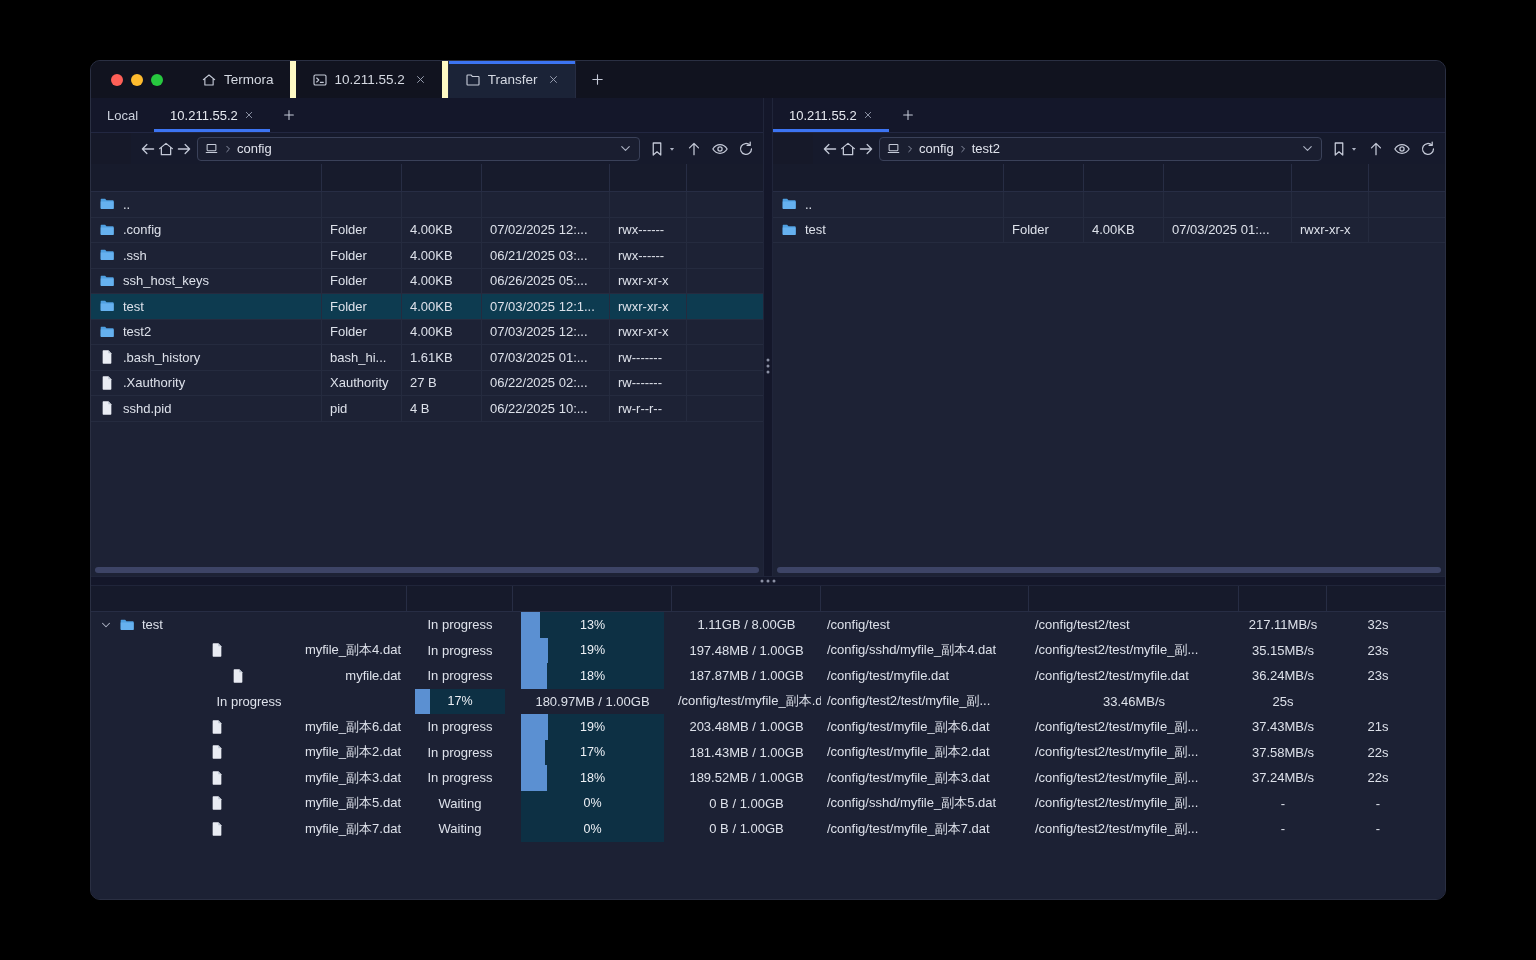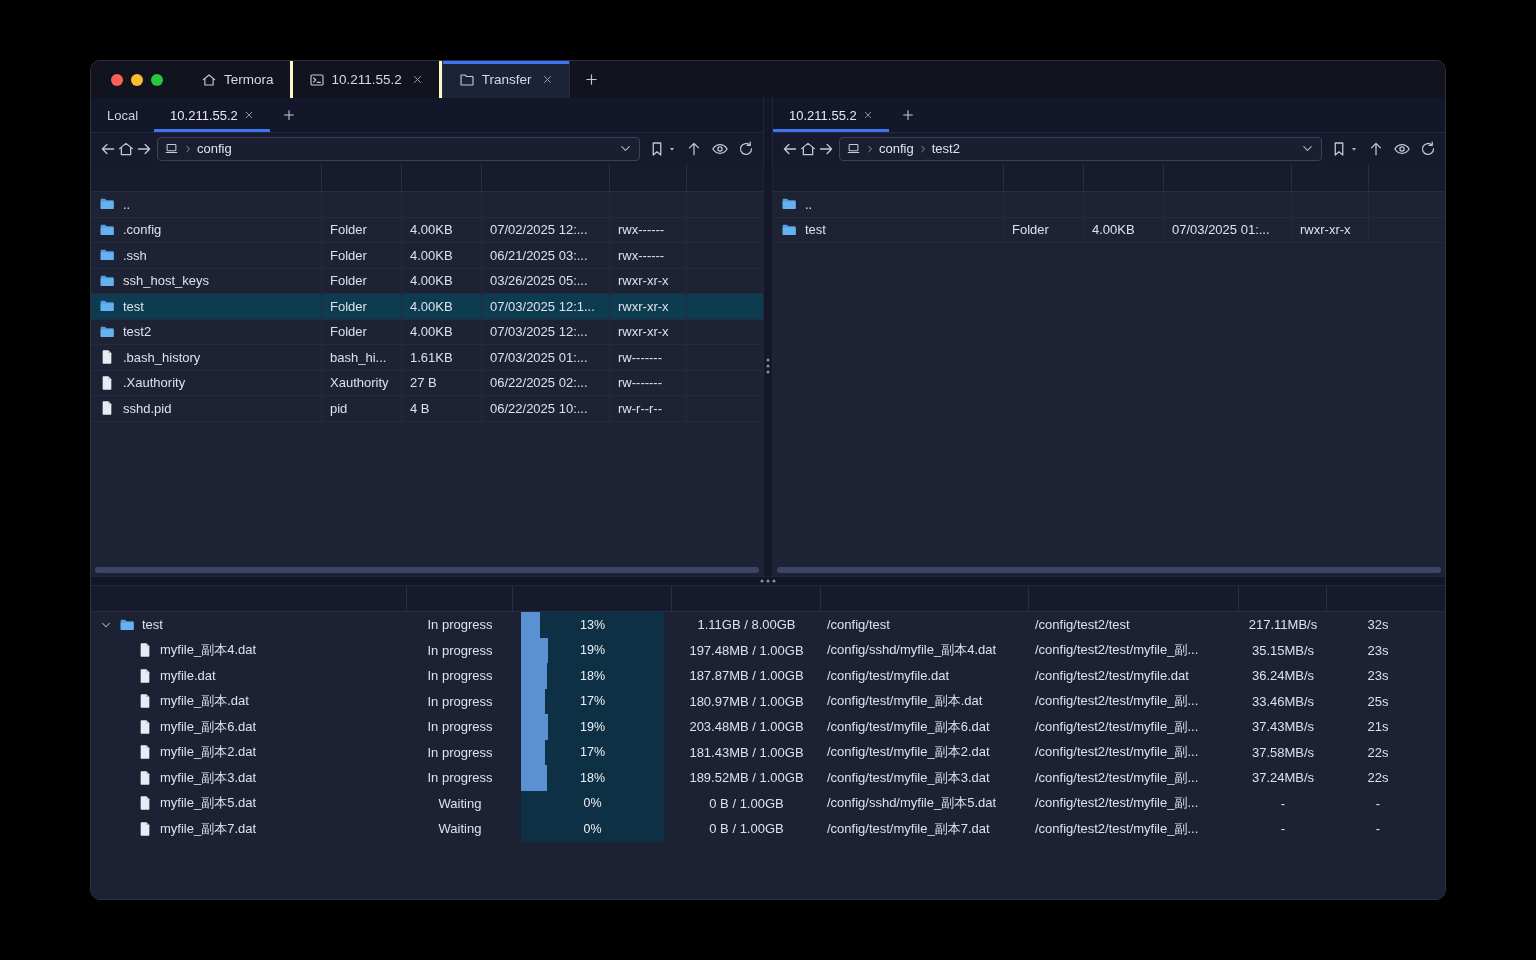--- a/index.html
+++ b/index.html
@@ -28,21 +28,21 @@
   .ico{display:inline-flex;align-items:center;justify-content:center;flex:0 0 auto;color:var(--muted);}
   .ico svg{width:100%;height:100%;}
 
   
   .titlebar{height:37px;background:var(--titlebar);display:flex;align-items:stretch;flex:0 0 auto;}
   .traffic{display:flex;align-items:center;gap:8px;padding:0 22px 0 20px;}
   .light{width:12px;height:12px;border-radius:50%;}
   .light.red{background:#fe5f57;}.light.yellow{background:#febb2e;}.light.green{background:#27c83f;}
   .apptabs{display:flex;align-items:stretch;}
   .apptab{display:flex;align-items:center;gap:7px;padding:0 16px;font-size:13.5px;color:#d5d9e2;
-    border-right:3px solid #fef9c3;position:relative;cursor:default;}
+    border-right:6px solid #fef9c3;position:relative;cursor:default;}
   .apptab .ico{width:16px;height:16px;}
   .apptab .close{width:11px;height:11px;color:#9aa0b2;margin-left:3px;}
   .apptab.active{background:#1b2337;border-left:1px solid #262c42;border-right:1px solid #262c42;}
   .apptab.active::before{content:"";position:absolute;left:0;top:0;right:0;height:3px;background:var(--accent);}
   .newtab{display:flex;align-items:center;padding:0 14px;}
   .newtab .ico{width:15px;height:15px;}
   .tb-right{margin-left:auto;display:flex;align-items:center;gap:9px;padding-right:14px;}
   .tbtn{width:18px;height:18px;color:#c3c8d6;cursor:default;}
 
   
@@ -56,21 +56,21 @@
   .vsplit .grip i,.hsplit .grip i{width:3px;height:3px;border-radius:50%;background:#8b90a4;display:block;}
 
   .panetabs{height:35px;background:var(--tabbar);display:flex;align-items:stretch;border-bottom:1px solid #222741;flex:0 0 auto;}
   .ptab{display:flex;align-items:center;gap:6px;padding:0 16px;font-size:13px;color:#cdd2de;position:relative;}
   .ptab.active{color:#e6e9f0;}
   .ptab.active::after{content:"";position:absolute;left:0;right:0;bottom:0;height:3px;background:var(--accent);}
   .ptab .close{width:10px;height:10px;color:#9aa0b2;}
   .ptab-new{display:flex;align-items:center;padding:0 12px;}
   .ptab-new .ico{width:14px;height:14px;}
 
-  .toolbar{height:31px;background:var(--toolbar);display:flex;align-items:center;padding:0 8px;flex:0 0 auto;}
+  .toolbar{height:31px;background:var(--toolbar);display:flex;align-items:center;padding:0 8px;flex:0 0 auto;margin-left:40px;}
   .navbtn{width:18px;height:18px;color:#c3c8d6;}
   .crumbfield{flex:1 1 auto;height:24px;margin:0 6px 0 4px;background:var(--field);
     border:1px solid var(--fieldline);border-radius:4px;display:flex;align-items:center;padding:0 6px;min-width:0;}
   .crumbfield .ico{width:15px;height:15px;}
   .crumbs{display:flex;align-items:center;min-width:0;flex:1 1 auto;}
   .crumb{display:flex;align-items:center;font-size:13px;color:#e0e3ec;}
   .crumb .sep{width:12px;height:12px;color:#8a90a3;margin:0 3px;}
   .field-dd{width:14px;height:14px;color:#aeb4c4;margin-left:auto;}
   .toolgroup{display:flex;align-items:center;gap:8px;padding-left:2px;}
   .bmwrap{display:flex;align-items:center;gap:1px;}
@@ -99,21 +99,21 @@
 
   
   .transfer{flex:1 1 auto;display:flex;flex-direction:column;min-height:0;background:var(--trowbg);}
   .tcols{display:grid;grid-template-columns:316px 106px 159px 149px 208px 210px 88px 102px minmax(0,1fr);}
   .transfer .thead{height:26px;background:#161a2b;}
   .trow{height:25.5px;flex:0 0 auto;}
   .tcell{display:flex;align-items:center;font-size:13px;overflow:hidden;white-space:nowrap;padding:0 6px;}
   .tcell.name{padding-left:8px;}
   .tcell.name .chev{width:14px;height:14px;color:#aeb4c4;margin-right:6px;}
   .tcell.name .ico.fi{width:16px;height:16px;margin-right:7px;}
-  .trow.indent .tcell.name{padding-left:26px;}
+  .trow.indent .tcell.name{padding-left:26px;justify-content:space-between;}
   .trow.indent .chev{visibility:hidden;}
   .tcell.center{justify-content:center;}
   .pbar{position:relative;flex:1 1 auto;height:37px;background:#0d3044;margin:0 2px;overflow:hidden;}
   .pfill{position:absolute;left:0;top:0;bottom:0;background:#5b90d2;}
   .plabel{position:absolute;inset:0;display:flex;align-items:center;justify-content:center;
     font-size:12.5px;color:#eef1f6;}
   .tbody.transferbody{background:var(--trowbg);}
 </style>
 </head>
 <body>
@@ -473,21 +473,21 @@
     <div class="fcell">
       <span class="ico">
                 <svg viewBox="0 0 24 24" aria-hidden="true">
                   <use href="#i-folder"></use>
                 </svg>
               </span>
       <span>ssh_host_keys</span>
     </div>
     <div class="fcell">Folder</div>
     <div class="fcell">4.00KB</div>
-    <div class="fcell">03/26/2025 05:...</div>
+    <div class="fcell">06/26/2025 05:...</div>
     <div class="fcell">rwxr-xr-x</div>
     <div class="fcell"></div>
   </div>
           <div class="frow fcols selected">
     <div class="fcell">
       <span class="ico">
                 <svg viewBox="0 0 24 24" aria-hidden="true">
                   <use href="#i-folder"></use>
                 </svg>
               </span>
@@ -813,33 +813,20 @@
       </span>
     </div>
     <div class="tcell center">187.87MB / 1.00GB</div>
     <div class="tcell">/config/test/myfile.dat</div>
     <div class="tcell">/config/test2/test/myfile.dat</div>
     <div class="tcell center">36.24MB/s</div>
     <div class="tcell center">23s</div>
     <div class="tcell"></div>
   </div>
         <div class="trow tcols indent">
-    <div class="tcell name">
-      <span class="ico chev">
-              <svg viewBox="0 0 24 24">
-                <use href="#i-chevron-down"></use>
-              </svg>
-            </span>
-      <span class="ico fi">
-              <svg viewBox="0 0 24 24" aria-hidden="true">
-                <use href="#i-file"></use>
-              </svg>
-            </span>
-      <span>myfile_副本.dat</span>
-    </div>
     <div class="tcell center">In progress</div>
     <div class="tcell">
       <span class="pbar">
         <span class="pfill" style="width: 17%;"></span>
         <span class="plabel">17%</span>
       </span>
     </div>
     <div class="tcell center">180.97MB / 1.00GB</div>
     <div class="tcell">/config/test/myfile_副本.dat</div>
     <div class="tcell">/config/test2/test/myfile_副...</div>

